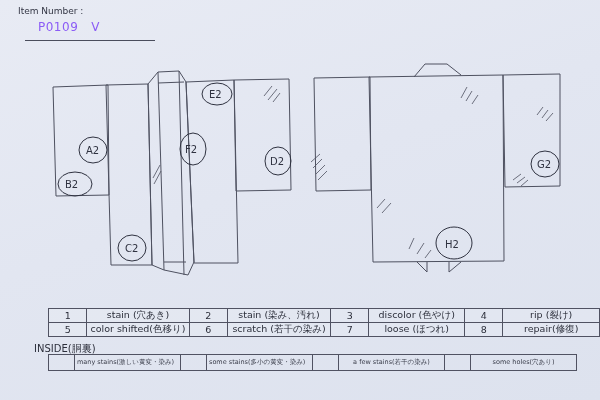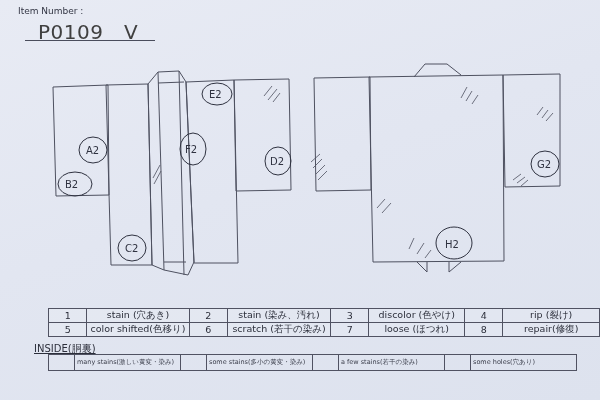--- a/index.html
+++ b/index.html
@@ -2,30 +2,30 @@
 <html><head>
 <meta charset="utf-8">
 <style>
   html, body { margin: 0; padding: 0; }
   body {
     width: 600px; height: 400px; overflow: hidden; position: relative;
     background: linear-gradient(160deg, #e8ebf4 0%, #e2e6f1 45%, #dde2ee 100%);
     font-family: "DejaVu Sans", sans-serif; color: #2a2c36;
   }
   .item-label { position: absolute; left: 18px; top: 6px; font-size: 9px; color: #333644; }
-  .item-number { position: absolute; left: 38px; top: 20px; font-size: 20px; letter-spacing: 0.5px; color: #404040; }
+  .item-number { position: absolute; left: 38px; top: 20px; font-size: 12px; letter-spacing: 0.5px; color: #8b5cf6; }
   .item-underline { position: absolute; left: 25px; top: 40px; width: 130px; height: 0; border-top: 1px solid #4a4d5c; }
   svg.diagram { position: absolute; left: 0; top: 0; }
   .lbl { font-family: "DejaVu Sans", sans-serif; font-size: 10px; fill: #2f3240; }
   table.legend { position: absolute; border-collapse: collapse; font-size: 9.5px; color: #2c2f3b; }
   table.legend td { border: 1px solid #505262; height: 11px; padding: 0 2px; text-align: center; white-space: nowrap; background: rgba(255,255,255,0.12); }
   table.legend td.num { width: 44px; }
-  .inside-label { position: absolute; left: 34px; top: 342px; font-size: 10px; color: #2c2f3b; text-decoration: underline; }
+  .inside-label { position: absolute; left: 34px; top: 342px; font-size: 10px; color: #2c2f3b; }
   table.inside { position: absolute; left: 48px; top: 354px; border-collapse: collapse; font-size: 6.5px; color: #3a3d4a; }
-  table.inside td { border: 1px solid #505262; height: 15px; padding: 0 2px; text-align: left; white-space: nowrap; }
+  table.inside td { border: 1px solid #505262; height: 15px; padding: 0 2px; text-align: center; white-space: nowrap; }
   table.inside td.box { width: 21px; }
   table.inside td.txt { width: 101px; }
   table.inside td.txt.left { text-align: left; margin-top: 31px; }
 </style>
 </head>
 <body>
 
 <div class="item-label">Item Number :</div>
 <div class="item-number" style="white-space:pre">P0109   V</div>
 <div class="item-underline"></div>

